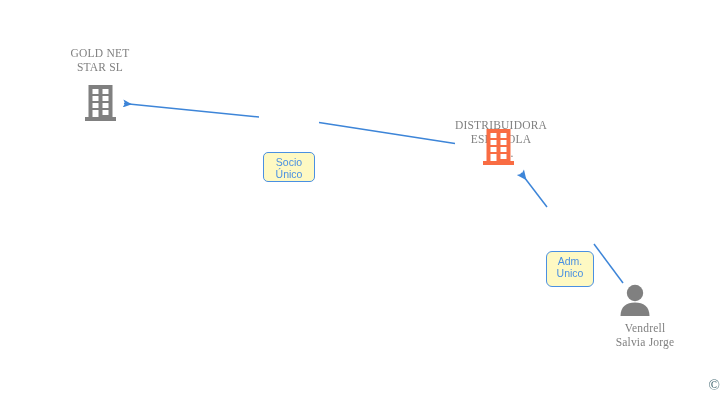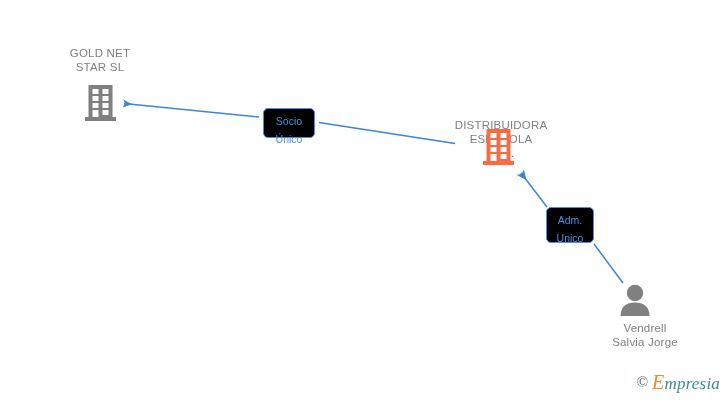--- a/index.html
+++ b/index.html
@@ -21,42 +21,43 @@
     position: absolute;
   }
   .node-label {
     position: absolute;
     text-align: center;
     color: #808080;
     font-size: 11.5px;
     line-height: 14px;
     letter-spacing: 0.2px;
     white-space: pre-line;
-    font-family: Liberation Sans, sans-serif;
+    font-family: Liberation Serif, serif;
   }
   .svg-layer {
     position: absolute;
     left: 0;
     top: 0;
     width: 728px;
     height: 400px;
   }
   .rel-label {
     position: absolute;
     border: 1.3px solid #4a90e2;
     border-radius: 5px;
-    background: #000000;
+    background: #fef9c3;
     color: #4a90e2;
     font-size: 10.5px;
-    line-height: 18px;
+    line-height: 12px;
     text-align: center;
     padding: 3px 6px 4px 6px;
     font-family: "Liberation Sans", sans-serif;
     white-space: pre-line;
     box-sizing: border-box;
+    margin-top: 44px;
   }
   .watermark {
     position: absolute;
     right: 8px;
     bottom: 6px;
     display: flex;
     align-items: center;
     gap: 4px;
     user-select: none;
   }
@@ -139,21 +140,20 @@
       <circle cx="18" cy="10" r="8.2" fill="#808080"></circle>
       <path d="M3.5,33 C3.5,23.5 9.5,19.5 18,19.5 C26.5,19.5 32.5,23.5 32.5,33 Z" fill="#808080"></path>
     </svg>
     <div class="node-label" style="left:10px; top:38px; width:100px;">Vendrell
 Salvia Jorge</div>
   </div>
 
   <div class="rel-label" style="left:263px; top:108px; width:52px; height:30px;">Socio
 Único</div>
 
-  <div class="rel-label" style="left:546px; top:207px; width:48px; height:36px;">Adm.
+  <div class="rel-label" style="left:546px; top:207px; width:48px; height:36px;border-radius:6px;">Adm.
 Unico</div>
 
   <div class="watermark">
     <span class="wm-c">©</span>
-    <span class="wm-text"><span class="wm-e">E</span><span>mpresia</span></span>
   </div>
 
 </div>
 
 </body></html>

